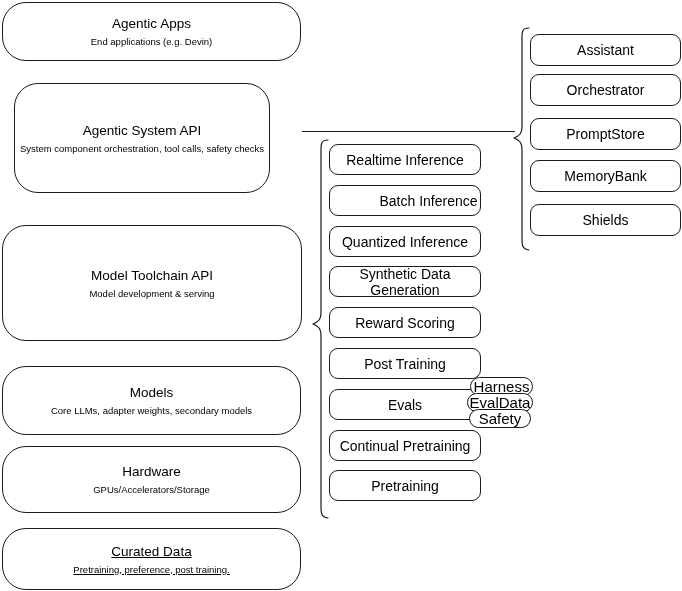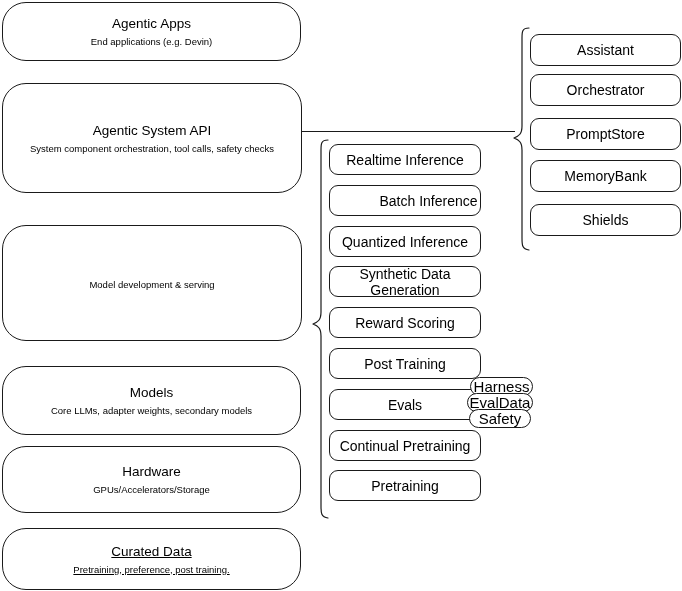--- a/index.html
+++ b/index.html
@@ -62,26 +62,27 @@
 </head>
 <body>
 
 <div id="stage">
 
   <div class="node layer" style="left:2px; top:2px; width:299px; height:59px;">
     <div class="title">Agentic Apps</div>
     <div class="sub">End applications (e.g. Devin)</div>
   </div>
 
-  <div class="node layer" style="left:2px; top:83px; width:300px; height:110px;">
+  <div class="node layer" style="left:14px; top:83px; width:256px; height:110px;">
     <div class="title">Agentic System API</div>
     <div class="sub">System component orchestration, tool calls, safety checks</div>
   </div>
 
   <div class="node layer" style="left:2px; top:225px; width:300px; height:116px;">
+    <div class="title">Model Toolchain API</div>
     <div class="sub">Model development &amp; serving</div>
   </div>
 
   <div class="node layer" style="left:2px; top:366px; width:299px; height:69px;">
     <div class="title">Models</div>
     <div class="sub">Core LLMs, adapter weights, secondary models</div>
   </div>
 
   <div class="node layer" style="left:2px; top:446px; width:299px; height:67px;">
     <div class="title">Hardware</div>

